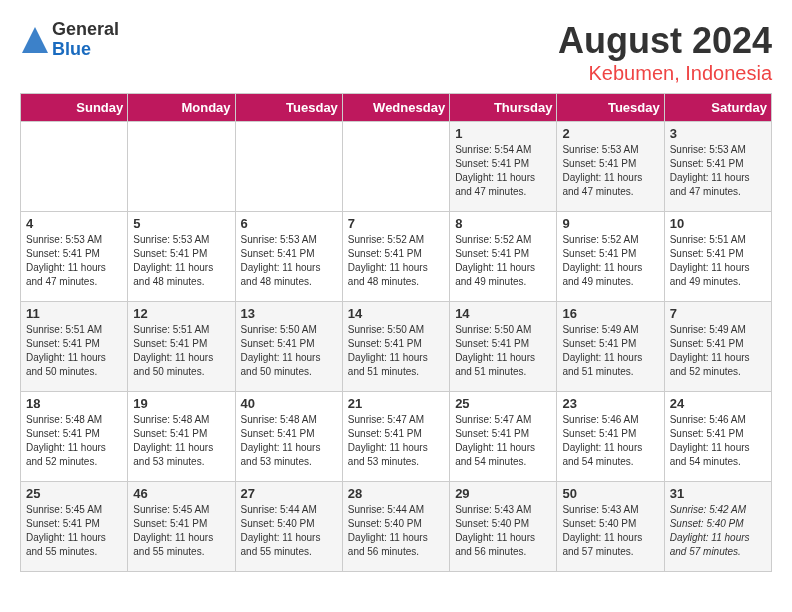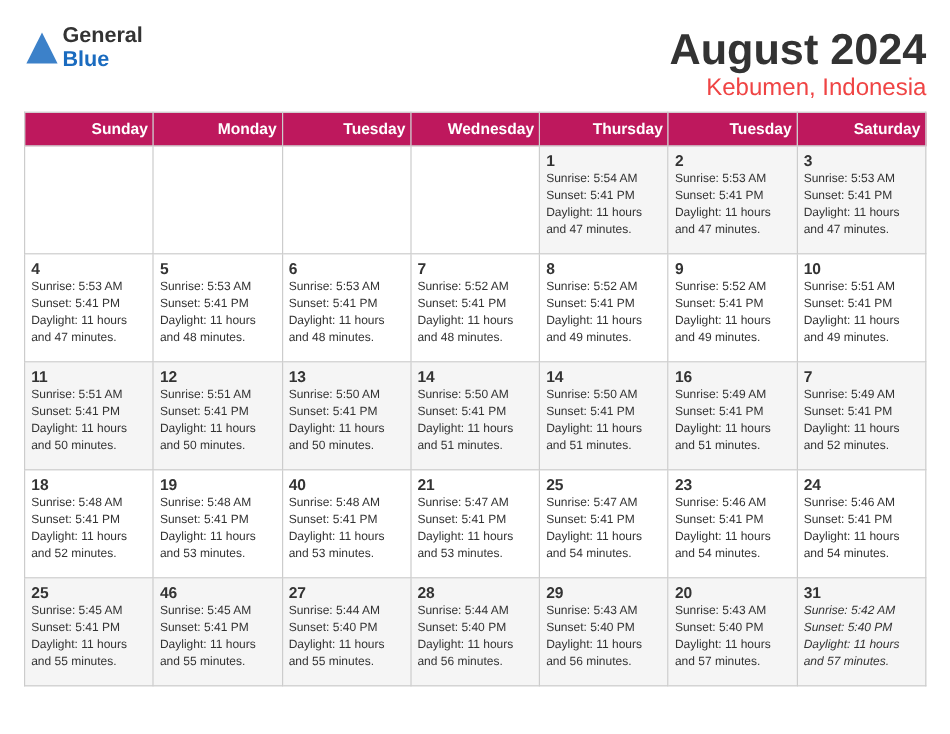--- a/index.html
+++ b/index.html
@@ -339,21 +339,21 @@
 and 56 minutes.</div>
         </td>
         <td>
           <span class="day-num">29</span>
           <div class="day-info" style="white-space: pre-line;">Sunrise: 5:43 AM
 Sunset: 5:40 PM
 Daylight: 11 hours
 and 56 minutes.</div>
         </td>
         <td>
-          <span class="day-num">20</span>
+          <span class="day-num">50</span>
           <div class="day-info" style="white-space: pre-line;">Sunrise: 5:43 AM
 Sunset: 5:40 PM
 Daylight: 11 hours
 and 57 minutes.</div>
         </td>
         <td>
           <span class="day-num">31</span>
           <div class="day-info" style="white-space: pre-line; font-style: italic;">Sunrise: 5:42 AM
 Sunset: 5:40 PM
 Daylight: 11 hours

